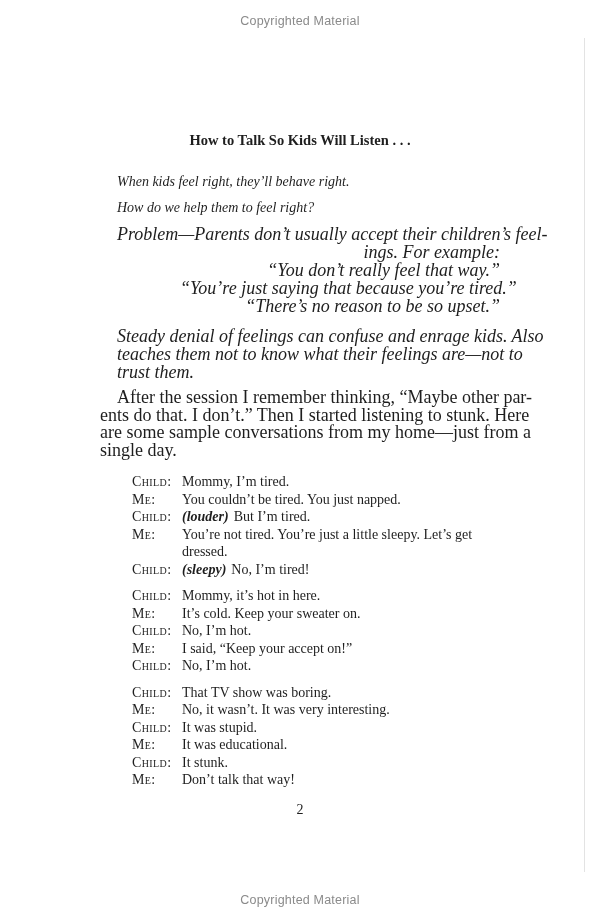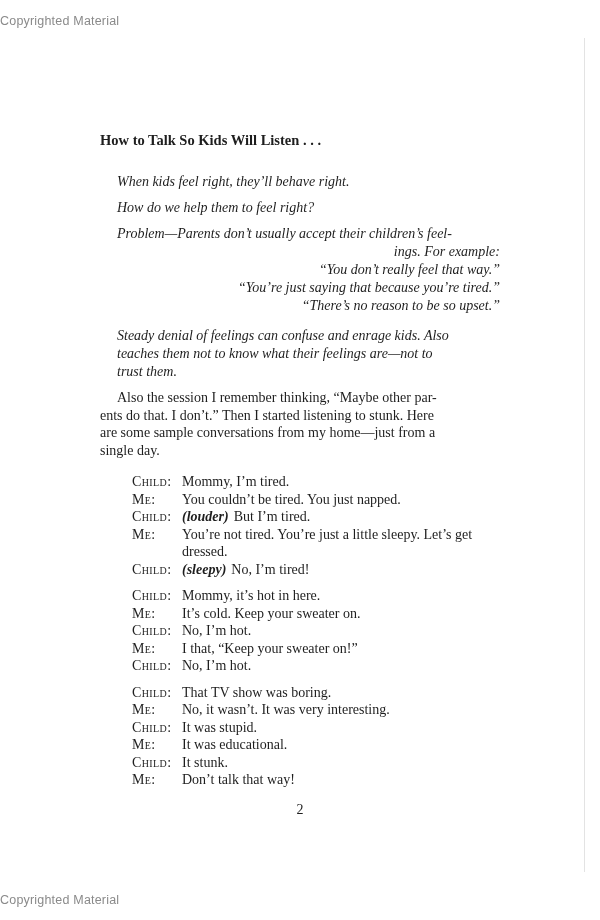--- a/index.html
+++ b/index.html
@@ -11,21 +11,21 @@
     position: relative;
     width: 600px;
     height: 920px;
     background: #ffffff;
     overflow: hidden;
     font-family: "Liberation Serif", "DejaVu Serif", serif;
     color: #1e1e1e;
   }
   .watermark {
     width: 100%;
-    text-align: left;
+    text-align: center;
     font-family: "Liberation Sans", "DejaVu Sans", sans-serif;
     font-size: 12.5px;
     color: #8a8a8a;
     letter-spacing: 0.2px;
   }
   .wm-top { padding-top: 14px; }
   .wm-bottom { position: absolute; bottom: 13px; left: 0; }
   .page-edge {
     position: absolute;
     right: 15px;
@@ -33,37 +33,38 @@
     height: 834px;
     width: 1px;
     background: #e3e3e3;
   }
   .text-block {
     padding: 0 100px;
   }
   .running-head {
     margin-top: 104px;
     margin-bottom: 24px;
+    text-align: center;
     font-weight: 700;
     font-size: 14.5px;
     line-height: 17px;
   }
   .quote-block {
     margin-left: 17px;
     font-style: italic;
   }
   .iline {
     font-size: 14px;
     line-height: 17px;
     margin: 0 0 9px 0;
     white-space: nowrap;
   }
   .para { margin: 0; }
   .para .line {
-    font-size: 14px;
+    font-size: 18px;
     line-height: 18px;
     white-space: nowrap;
   }
   .problem { margin-top: 0; }
   .problem .ind { margin-left: 63px; text-align: right; }
   .steady { margin-top: 12px; font-style: italic; }
   .roman {
     margin-top: 8px;
     font-style: normal;
   }
@@ -121,21 +122,21 @@
       </div>
 
       <div class="para steady">
         <div class="line">Steady denial of feelings can confuse and enrage kids. Also</div>
         <div class="line">teaches them not to know what their feelings are—not to</div>
         <div class="line">trust them.</div>
       </div>
     </div>
 
     <div class="para roman">
-      <div class="line indent-first">Also the session I remember thinking, “Maybe other par-</div>
+      <div class="line indent-first">After the session I remember thinking, “Maybe other par-</div>
       <div class="line">ents do that. I don’t.” Then I started listening to stunk. Here</div>
       <div class="line">are some sample conversations from my home—just from a</div>
       <div class="line">single day.</div>
     </div>
 
     <div class="dialogue-group">
       <div class="drow">
           <span class="speaker">Child:</span>
           <span class="dtext"><span class="stage"></span><span>Mommy, I’m tired.</span></span>
         </div>
@@ -165,21 +166,21 @@
       <div class="drow">
           <span class="speaker">Me:</span>
           <span class="dtext"><span class="stage"></span><span>It’s cold. Keep your sweater on.</span></span>
         </div>
       <div class="drow">
           <span class="speaker">Child:</span>
           <span class="dtext"><span class="stage"></span><span>No, I’m hot.</span></span>
         </div>
       <div class="drow">
           <span class="speaker">Me:</span>
-          <span class="dtext"><span class="stage"></span><span>I that, “Keep your sweater on!”</span></span>
+          <span class="dtext"><span class="stage"></span><span>I said, “Keep your accept on!”</span></span>
         </div>
       <div class="drow">
           <span class="speaker">Child:</span>
           <span class="dtext"><span class="stage"></span><span>No, I’m hot.</span></span>
         </div>
     </div>
 
     <div class="dialogue-group">
       <div class="drow">
           <span class="speaker">Child:</span>

